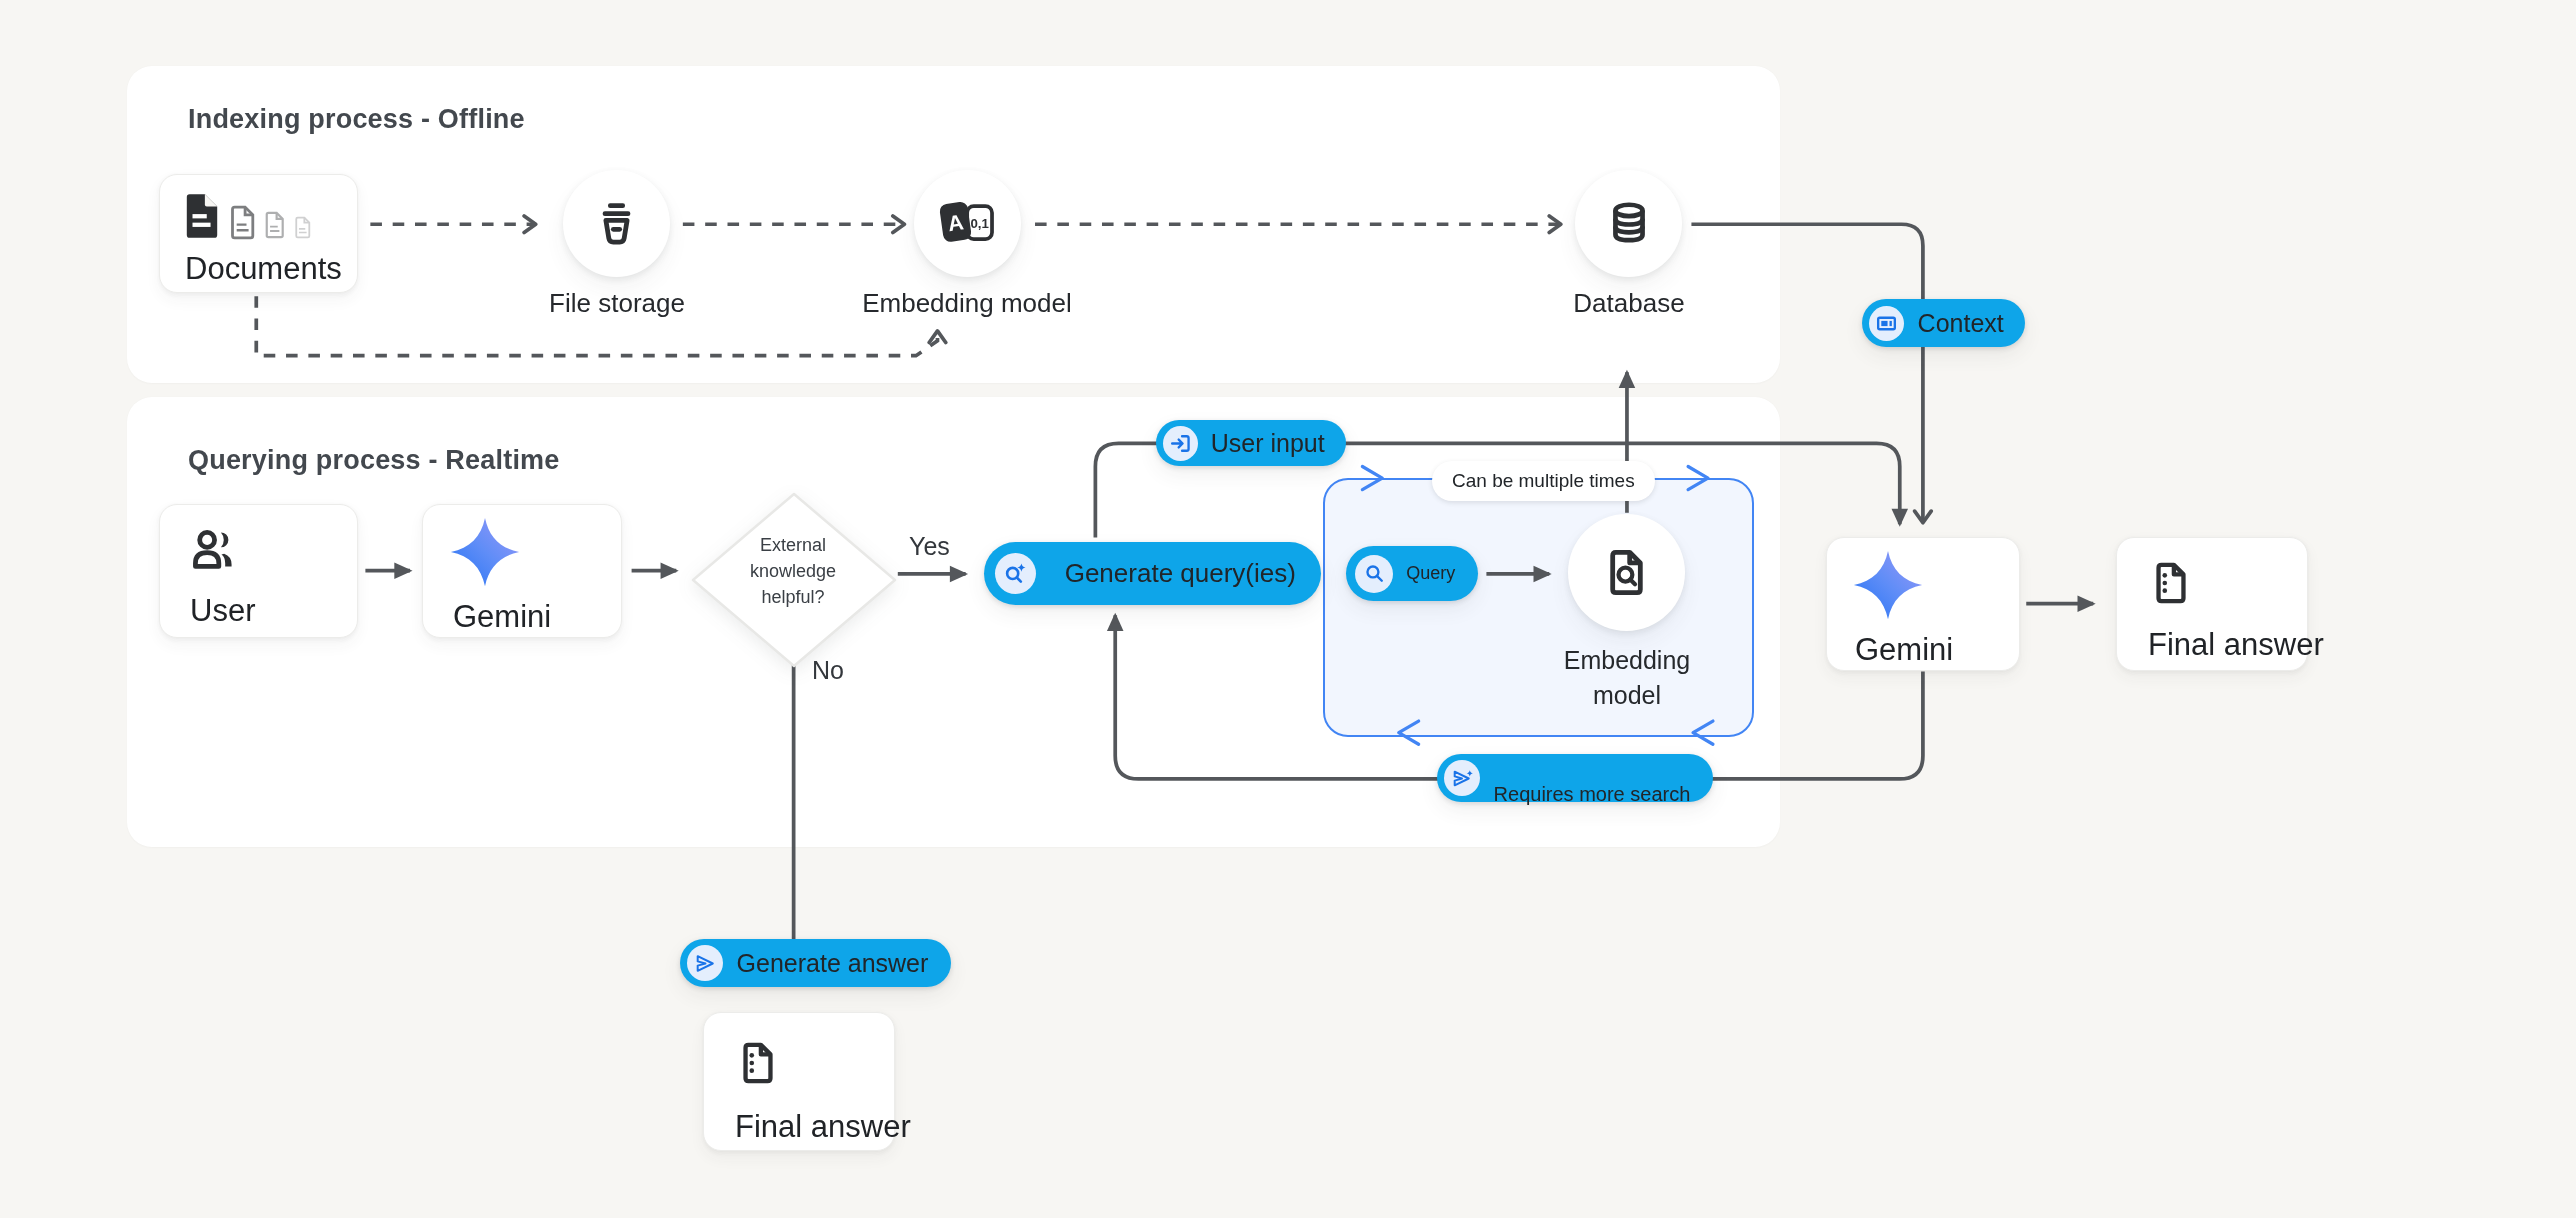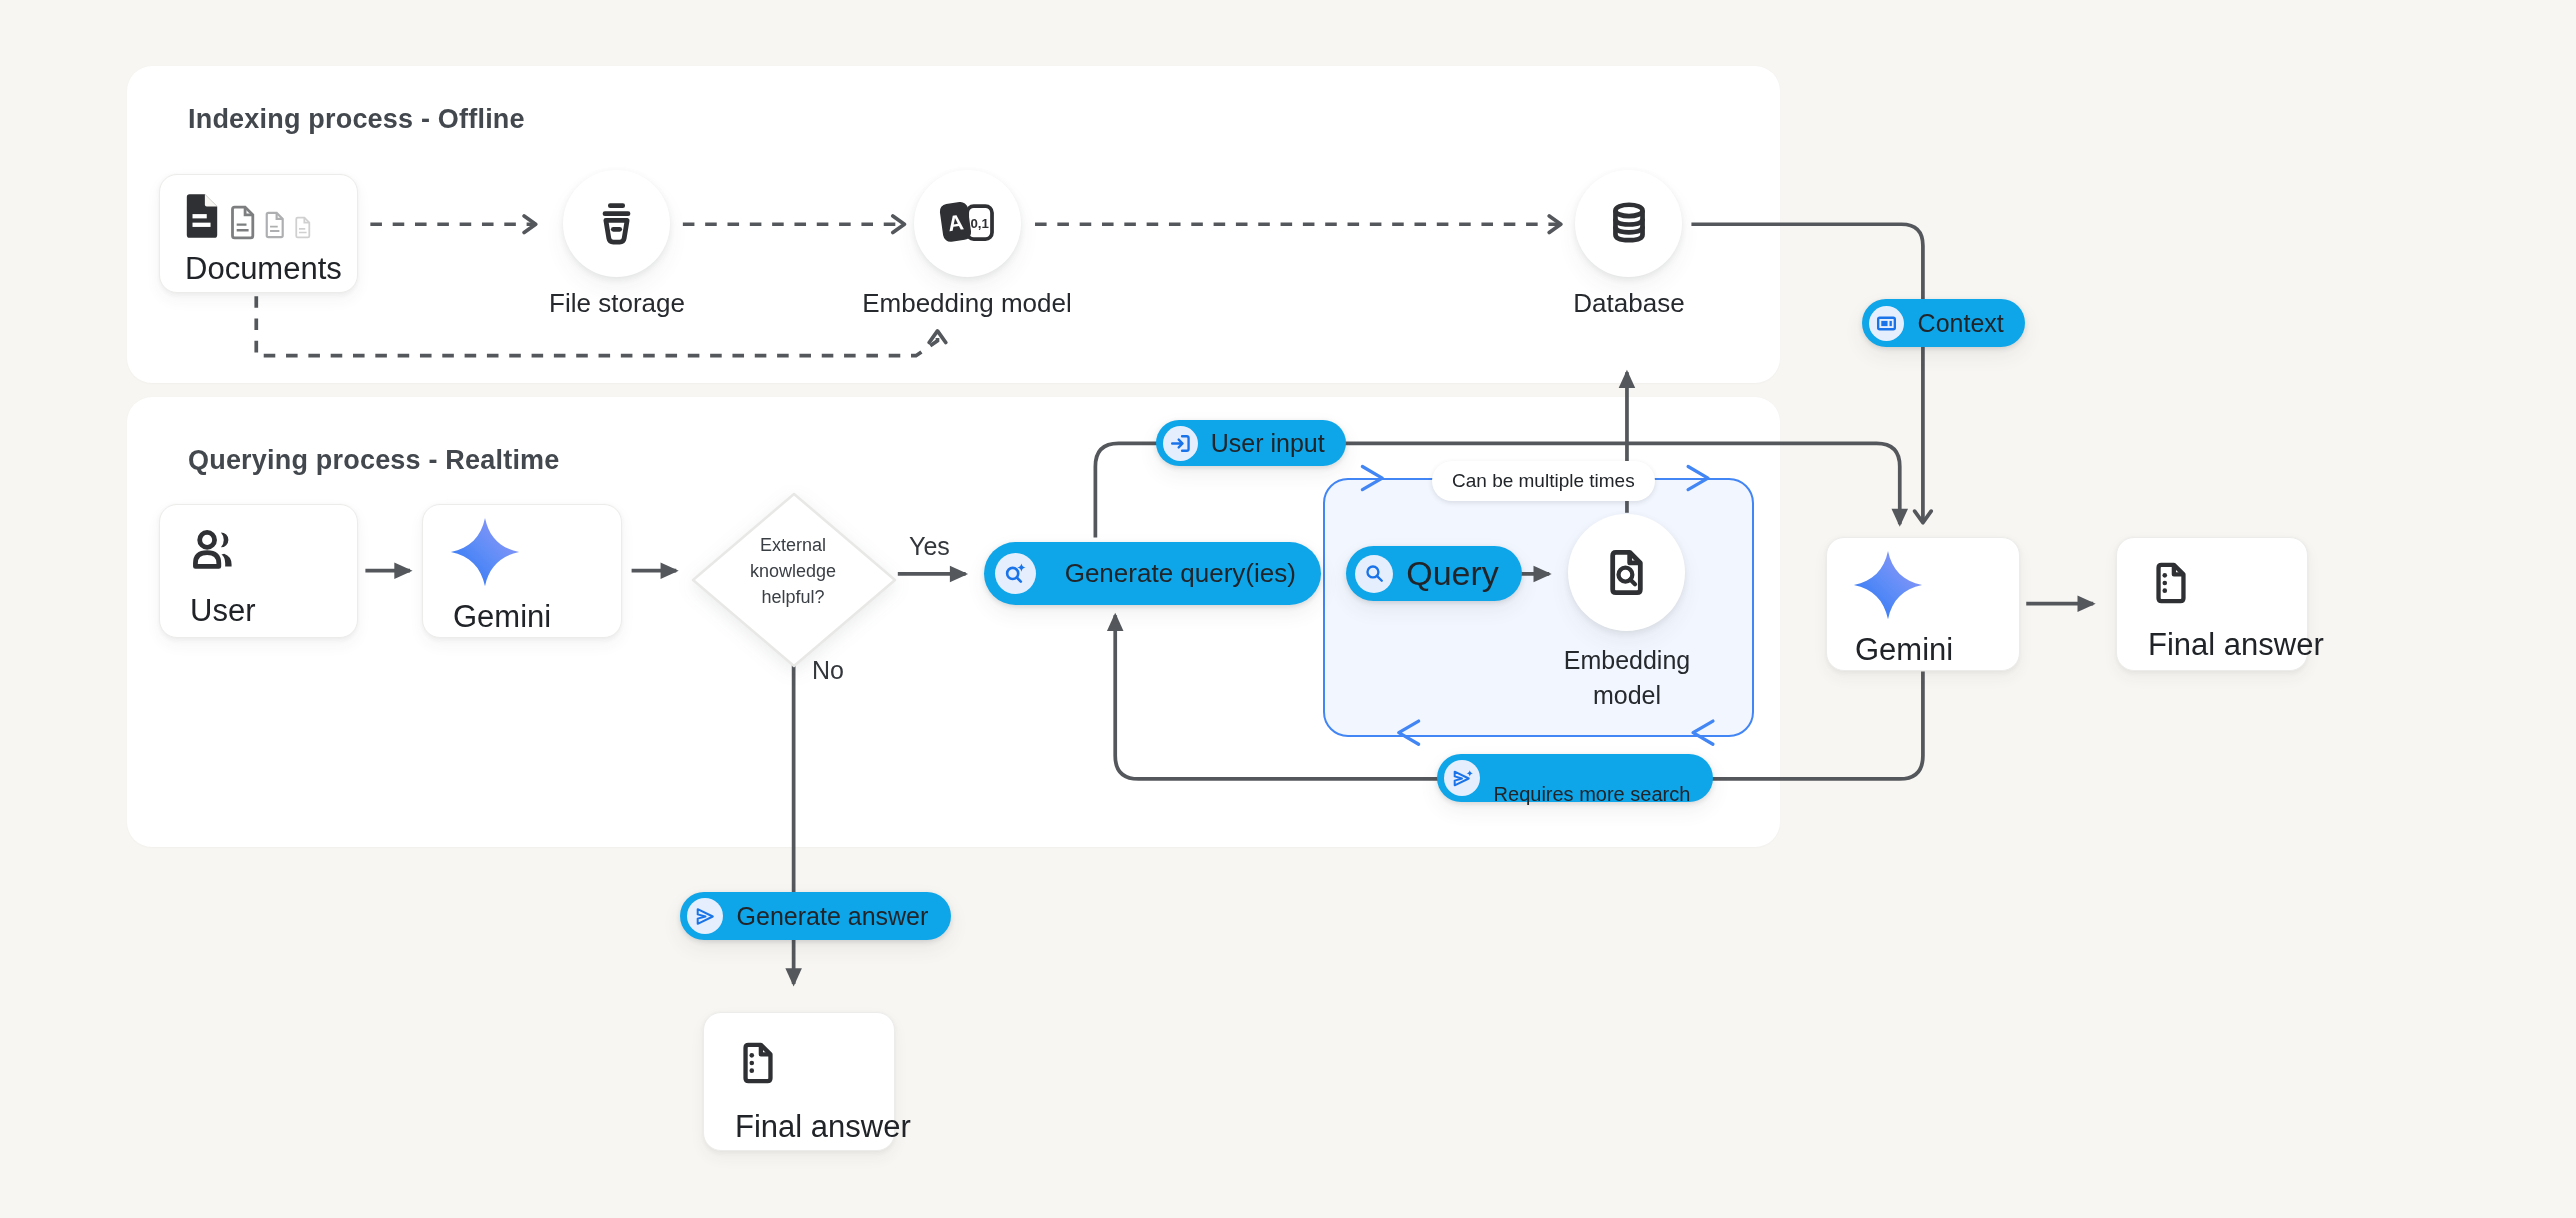--- a/index.html
+++ b/index.html
@@ -225,21 +225,21 @@
     <span>Can be multiple times</span>
   </div>
 
   <div class="badge" style="left:1346px;top:546px;height:55px;padding:0 23px 0 9px;gap:13.2px;">
     <span class="bicon" style="width:38px;height:38px;">
       <svg width="25" height="25" viewBox="0 0 48 48">
         <circle cx="21" cy="21" r="10.5" fill="none" stroke="#1a73e8" stroke-width="4.5"></circle>
         <path d="M29 29 L38 38" stroke="#1a73e8" stroke-width="4.5" stroke-linecap="round"></path>
       </svg>
     </span>
-    <span class="btext" style="font-size:34px;">Query</span>
+    <span class="btext" style="font-size:18px;">Query</span>
   </div>
 
   <div class="circle-node" style="left:1568px;top:514px;width:117px;height:117px;">
     <svg width="51" height="51" viewBox="0 0 48 48">
       <path d="M14 5 H27 L37 15 V40 Q37 43 34 43 H14 Q11 43 11 40 V8 Q11 5 14 5 Z" fill="none" stroke="#2e3033" stroke-width="4.5" stroke-linejoin="round"></path>
       <path d="M27 5 V15 H37" fill="none" stroke="#2e3033" stroke-width="4.5" stroke-linejoin="round"></path>
       <circle cx="23" cy="26" r="6.5" fill="none" stroke="#2e3033" stroke-width="4"></circle>
       <path d="M27.5 30.5 L32 35" stroke="#2e3033" stroke-width="4" stroke-linecap="round"></path>
     </svg>
   </div>
@@ -274,21 +274,21 @@
     <svg style="position:absolute;left:31px;top:20px;" width="46" height="50" viewBox="0 0 48 48">
       <path d="M14 5 H27 L37 15 V40 Q37 43 34 43 H14 Q11 43 11 40 V8 Q11 5 14 5 Z" fill="none" stroke="#2e3033" stroke-width="4.5" stroke-linejoin="round"></path>
       <path d="M27 5 V15 H37" fill="none" stroke="#2e3033" stroke-width="4.5" stroke-linejoin="round"></path>
       <circle cx="17.5" cy="16" r="2.4" fill="#2e3033"></circle>
       <circle cx="17.5" cy="24" r="2.4" fill="#2e3033"></circle>
       <circle cx="17.5" cy="32" r="2.4" fill="#2e3033"></circle>
     </svg>
     <div class="card-label" style="left:31px;top:89px;">Final answer</div>
   </div>
 
-  <div class="badge" style="left:680px;top:892px;height:48px;padding:0 23px 0 7.4px;gap:13.2px;">
+  <div class="badge" style="left:680px;top:939px;height:48px;padding:0 23px 0 7.4px;gap:13.2px;">
     <span class="bicon" style="width:36px;height:36px;">
       <svg width="25" height="25" viewBox="0 0 48 48">
         <path d="M9 38 L38 24 L9 10 V20 L24 24 L9 28 Z" fill="none" stroke="#1a73e8" stroke-width="3.8" stroke-linejoin="round"></path>
       </svg>
     </span>
     <span class="btext" style="font-size:25px;">Generate answer</span>
   </div>
 
   <div class="card" style="left:703px;top:1012px;width:190px;height:137px;">
     <svg style="position:absolute;left:31px;top:25px;" width="46" height="50" viewBox="0 0 48 48">

